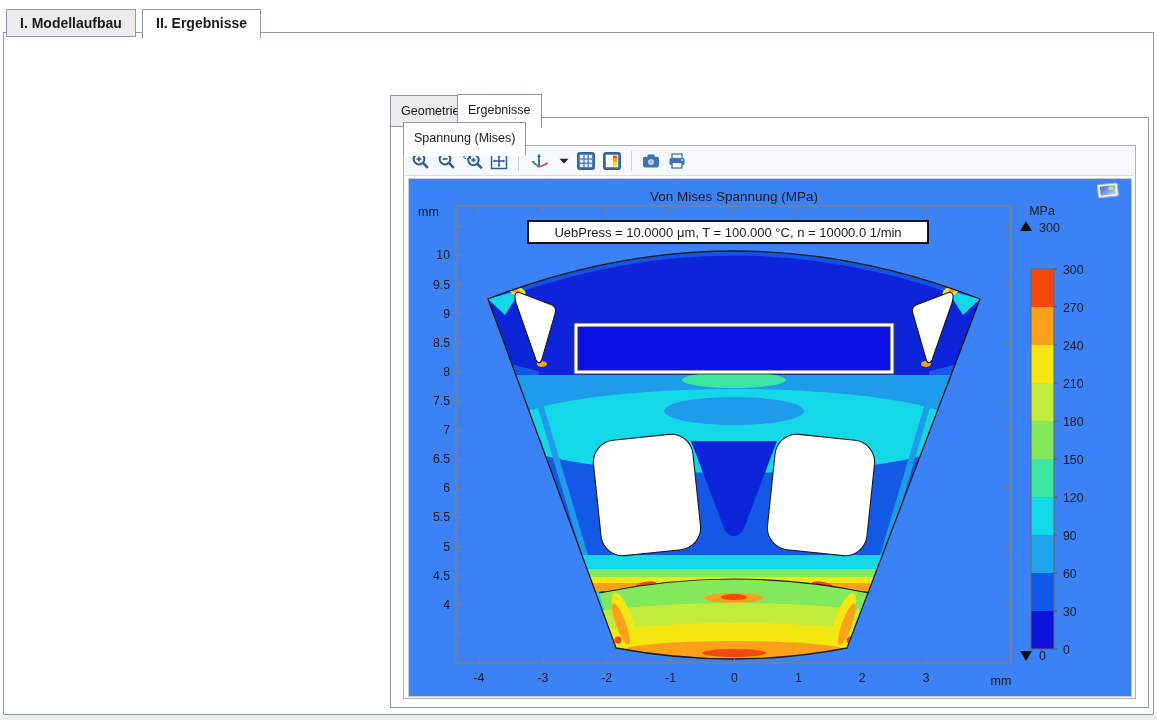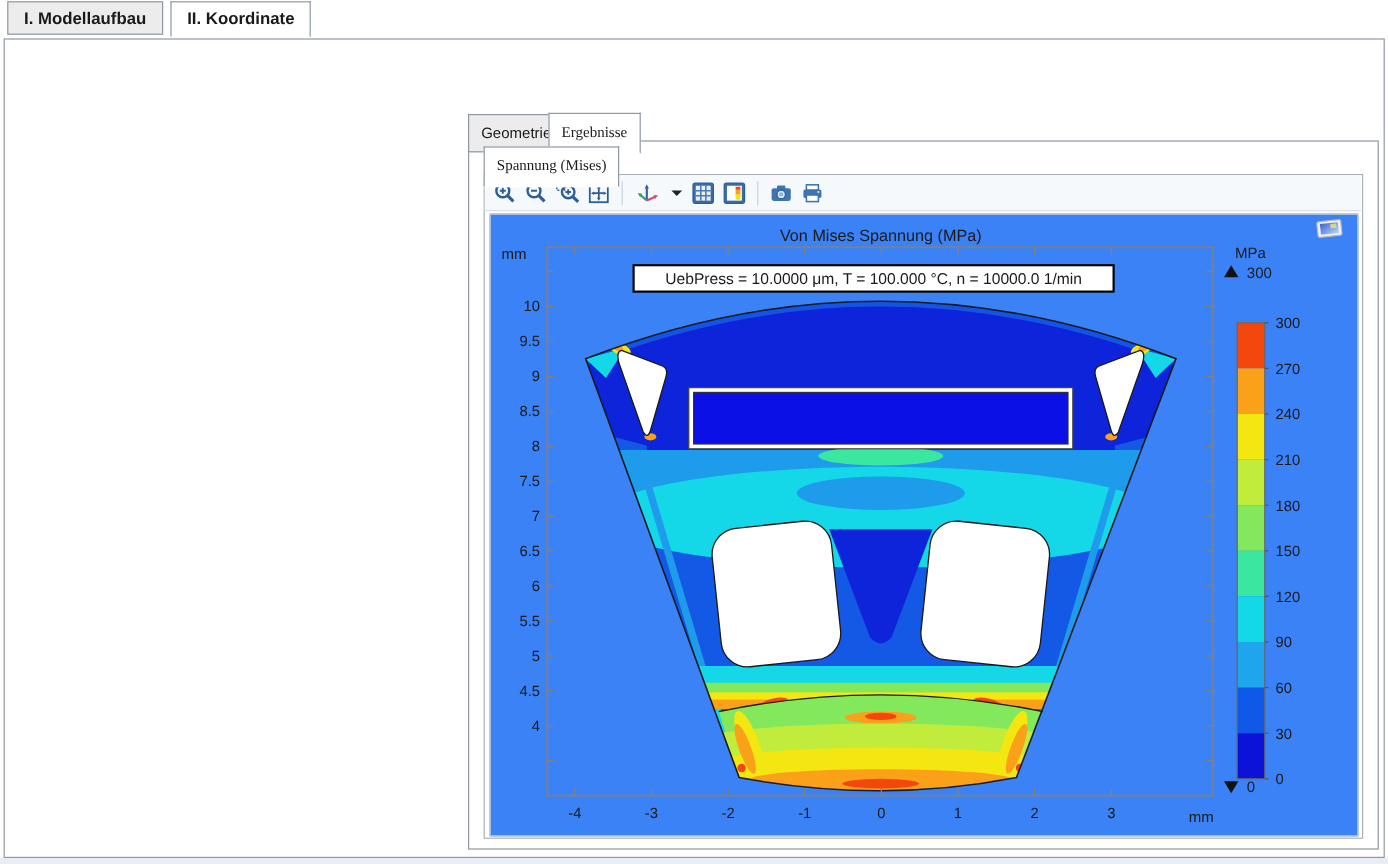--- a/index.html
+++ b/index.html
@@ -1,54 +1,54 @@
 <!DOCTYPE html>
 <html><head>
 <meta charset="utf-8">
 <style>
   html,body{margin:0;padding:0;}
   body{width:1157px;height:720px;position:relative;background:#ffffff;
        font-family:"Liberation Sans",sans-serif;color:#1a1a1a;overflow:hidden;}
   .abs{position:absolute;}
   
-  .tab-top{position:absolute;top:1px;height:26px;line-height:26px;padding:0 13px;
+  .tab-top{position:absolute;top:9px;height:26px;line-height:26px;padding:0 13px;
            font-size:14px;font-weight:bold;background:#ececec;border:1px solid #8f98a4;z-index:2;cursor:default;}
   .tab-top.active{background:#ffffff;border-bottom:1px solid #ffffff;height:28px;z-index:4;}
   .app-window{position:absolute;left:3px;top:32px;width:1149px;height:681px;
               border:1px solid #8f98a4;background:#ffffff;z-index:1;}
   .bottom-strip{position:absolute;left:0;top:715px;width:1157px;height:5px;background:#e9edf4;}
   
   .lbl{position:absolute;font-size:13px;white-space:nowrap;}
   .heading{position:absolute;font-size:15px;font-weight:bold;white-space:nowrap;}
   .under{position:absolute;font-size:14px;text-decoration:underline;white-space:nowrap;}
   .divider{position:absolute;height:1px;background:#d9d9d9;}
   .btn{position:absolute;background:linear-gradient(#f9f9f9,#e9e9e9);border:1px solid #8f98a4;
        border-radius:3px;font-size:12.5px;font-family:"Liberation Sans",sans-serif;
        text-align:center;cursor:default;display:flex;align-items:center;justify-content:center;}
   .field{position:absolute;width:86px;height:17px;border:1px solid #98a2ae;font-size:12.5px;
          font-family:"Liberation Sans",sans-serif;padding:0 3px;}
   
   .tab-sm{position:absolute;height:22px;line-height:22px;padding:4px 10px;font-size:12.5px;
           background:#ececec;border:1px solid #9097a3;z-index:2;cursor:default;}
-  .tab-sm.active{background:#ffffff;border-bottom:1px solid #ffffff;height:24px;z-index:4;font-family:Liberation Serif, serif;}
+  .tab-sm.active{background:#ffffff;border-bottom:1px solid #ffffff;height:24px;z-index:4;}
   .rp-box{position:absolute;left:390px;top:117px;width:757px;height:589px;border:1px solid #9097a3;background:#ffffff;z-index:1;}
   .sp-box{position:absolute;left:403px;top:145px;width:731px;height:552px;border:1px solid #abb1bb;background:#ffffff;z-index:1;}
   .toolbar{position:absolute;left:404px;top:146px;width:730px;height:30px;background:#f6f9fc;
            border-bottom:1px solid #d8e0ea;display:flex;align-items:center;gap:4px;padding:0 6px;box-sizing:border-box;z-index:2;}
   .tbtn{width:22px;height:22px;display:flex;align-items:center;justify-content:center;border-radius:2px;}
   .tsep{width:1px;height:20px;background:#c9d2dd;margin:0 4px;}
   .graphics{position:absolute;left:408px;top:178px;width:722px;height:517px;background:#3b82f6;
             border:1px solid #c5cbd6;z-index:3;}
   svg text{font-family:"Liberation Sans",sans-serif;}
 </style>
 </head>
 <body>
 
 <div class="tab-top" style="left:6px">I. Modellaufbau</div>
-<div class="tab-top active" style="left:142px">II. Koordinate</div>
+<div class="tab-top active" style="left:142px">II. Ergebnisse</div>
 
 <div class="app-window"></div>
 <div class="bottom-strip"></div>
 
 <svg class="abs" style="left:26px;top:52px" width="38" height="38">
   <circle cx="19" cy="19" r="16.5" fill="#fdfdfe" stroke="#93aed0" stroke-width="2.2"></circle>
   <text x="19" y="27" text-anchor="middle" font-family="DejaVu Serif, serif" font-style="italic" font-weight="bold" font-size="24" fill="#2b5d9b">i</text>
 </svg>
 
 <div class="lbl" style="left:72px;top:71px">Letzte Berechnungszeit:</div>

